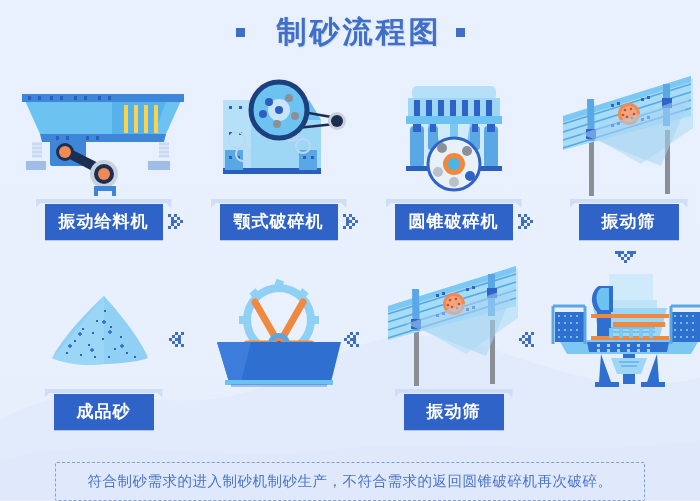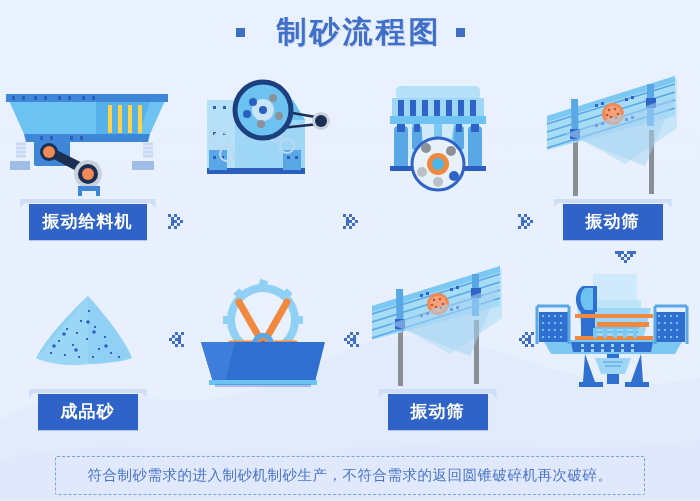--- a/index.html
+++ b/index.html
@@ -16,21 +16,21 @@
   
   .title-wrap{position:absolute;top:12px;left:0;width:100%;display:flex;align-items:center;justify-content:center;gap:14px;}
   .title-sq{width:9px;height:9px;background:#3e6fc4;display:block;}
   .title-text{
     font-size:30px;font-weight:bold;color:#3f6fc6;letter-spacing:3px;
     text-shadow:1px 1px 0 #cfdcf6;
     margin-left:18px;
   }
 
   
-  .row{position:absolute;left:0;width:580px;display:flex;}
+  .row{position:absolute;left:16px;width:580px;display:flex;}
   .cell{position:relative;width:175px;display:flex;flex-direction:column;align-items:center;}
   .art{height:130px;width:175px;position:relative;}
   .art svg{display:block;position:absolute;left:0;top:0;}
 
   
   .banner{position:relative;margin-top:2px;}
   .banner .flange{
     position:absolute;left:-9px;right:-9px;top:-5px;height:9px;
     background:#cfddf6;
     clip-path:polygon(0 0,100% 0,100% 100%,96% 45%,4% 45%,0 100%);
@@ -41,21 +41,21 @@
     padding:6px 14px 7px;min-width:72px;text-align:center;
     box-shadow:0 1px 0 rgba(40,80,160,.25);
   }
 
   
   .arrow{position:absolute;width:20px;height:22px;}
   .arrow svg{display:block;}
 
   
   .note{
-    position:absolute;left:55px;right:55px;bottom:6px;
+    position:absolute;left:55px;right:55px;bottom:0;
     border:1px dashed #7d9fe0;border-radius:2px;
     padding:9px 10px;text-align:center;
     color:#4b74c9;font-size:14.5px;letter-spacing:.5px;
   }
 </style>
 </head>
 <body>
 
 <div id="stage">
 
@@ -160,20 +160,24 @@
           <circle cx="88" cy="38" r="28" fill="#6cc2f0" stroke="#1c3f7e" stroke-width="5"></circle>
           <circle cx="88" cy="38" r="11" fill="#c7e4f8"></circle>
           <circle cx="78" cy="30" r="4" fill="#2a5fc0"></circle>
           <circle cx="98" cy="26" r="4" fill="#8b9099"></circle>
           <circle cx="104" cy="44" r="4" fill="#8b9099"></circle>
           <circle cx="86" cy="52" r="4" fill="#8b9099"></circle>
           <circle cx="72" cy="42" r="4" fill="#2a5fc0"></circle>
           <circle cx="88" cy="38" r="4" fill="#2a5fc0"></circle>
         </svg>
       </div>
+      <div class="banner">
+        <span class="flange"></span>
+        <div class="plate">颚式破碎机</div>
+      </div>
     </div>
 
     <div class="cell">
       <div class="art">
         <svg viewBox="0 0 175 130" width="175" height="130">
           <rect x="46" y="14" width="84" height="14" rx="5" fill="#b6e0f8"></rect>
           <rect x="42" y="26" width="92" height="20" fill="#9ed6f6"></rect>
           <g fill="#2f63c8">
             <rect x="48" y="28" width="6" height="16"></rect>
               <rect x="60" y="28" width="6" height="16"></rect>
@@ -203,20 +207,24 @@
           <rect x="40" y="94" width="96" height="5" fill="#2a5fc0"></rect>
           <circle cx="88" cy="92" r="26" fill="#e9f1f8" stroke="#2f63c8" stroke-width="3"></circle>
           <circle cx="88" cy="92" r="11" fill="#f0883f"></circle>
           <circle cx="88" cy="92" r="6" fill="#49b6e8"></circle>
           <circle cx="76" cy="76" r="5" fill="#8b9099"></circle>
           <circle cx="101" cy="79" r="5" fill="#8b9099"></circle>
           <circle cx="72" cy="100" r="5" fill="#b9c0c8"></circle>
           <circle cx="104" cy="104" r="5" fill="#2f63c8"></circle>
           <circle cx="88" cy="110" r="5" fill="#b9c0c8"></circle>
         </svg>
+      </div>
+      <div class="banner">
+        <span class="flange"></span>
+        <div class="plate">圆锥破碎机</div>
       </div>
     </div>
 
     <div class="cell">
       <div class="art">
         <svg viewBox="0 0 175 130" width="175" height="130">
           <path d="M36,56 L152,6 L152,56 L100,92 Z" fill="#bfe3f7" opacity=".85"></path>
           <rect x="48" y="60" width="5" height="64" fill="#8a8f96"></rect>
           <rect x="124" y="58" width="5" height="64" fill="#8a8f96"></rect>
           <path d="M22,44 L150,4 L150,44 L22,78 Z" fill="#a6dcf6"></path>

